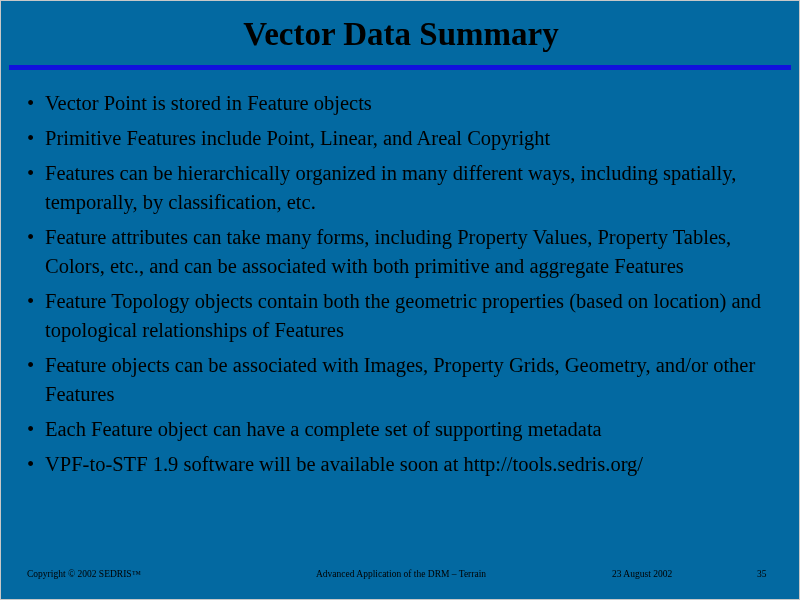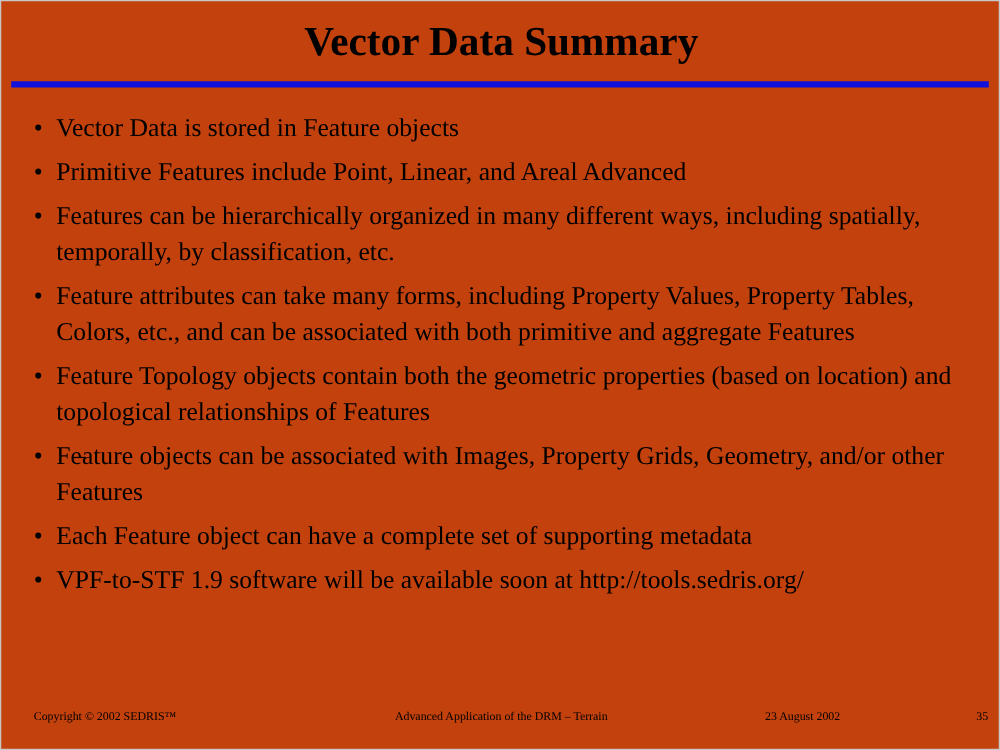--- a/index.html
+++ b/index.html
@@ -8,21 +8,21 @@
     background: #ffffff;
   }
   body {
     font-family: "Liberation Serif", "DejaVu Serif", serif;
     color: #000000;
   }
   #slide {
     position: relative;
     width: 800px;
     height: 600px;
-    background: #c2410c;
+    background: #0369a1;
     box-sizing: border-box;
     border: 1px solid #c8c8c8;
     overflow: hidden;
   }
 
   
   #title-block {
     position: absolute;
     left: 0;
     top: 14px;
@@ -114,45 +114,45 @@
   }
   #footer-date {
     position: absolute;
     left: 611px;
     top: 0;
     white-space: nowrap;
     text-align: center;
   }
   #footer-pagenum {
     position: absolute;
-    left: 780px;
+    left: 756px;
     top: 0;
     white-space: nowrap;
   }
 </style>
 </head>
 <body>
 
 <div id="slide">
 
   <div id="title-block">
     <div id="slide-title">Vector Data Summary</div>
   </div>
   <div id="title-rule"></div>
 
   <div id="body">
 
     <div class="bullet">
       <span class="marker">•</span>
-      <span class="text">Vector Data is stored in Feature objects</span>
+      <span class="text">Vector Point is stored in Feature objects</span>
     </div>
 
     <div class="bullet">
       <span class="marker">•</span>
-      <span class="text">Primitive Features include Point, Linear, and Areal Advanced</span>
+      <span class="text">Primitive Features include Point, Linear, and Areal Copyright</span>
     </div>
 
     <div class="bullet">
       <span class="marker">•</span>
       <span class="text">Features can be hierarchically organized in many different ways, including spatially, temporally, by classification, etc.</span>
     </div>
 
     <div class="bullet">
       <span class="marker">•</span>
       <span class="text">Feature attributes can take many forms, including Property Values, Property Tables, Colors, etc., and can be associated with both primitive and aggregate Features</span>

